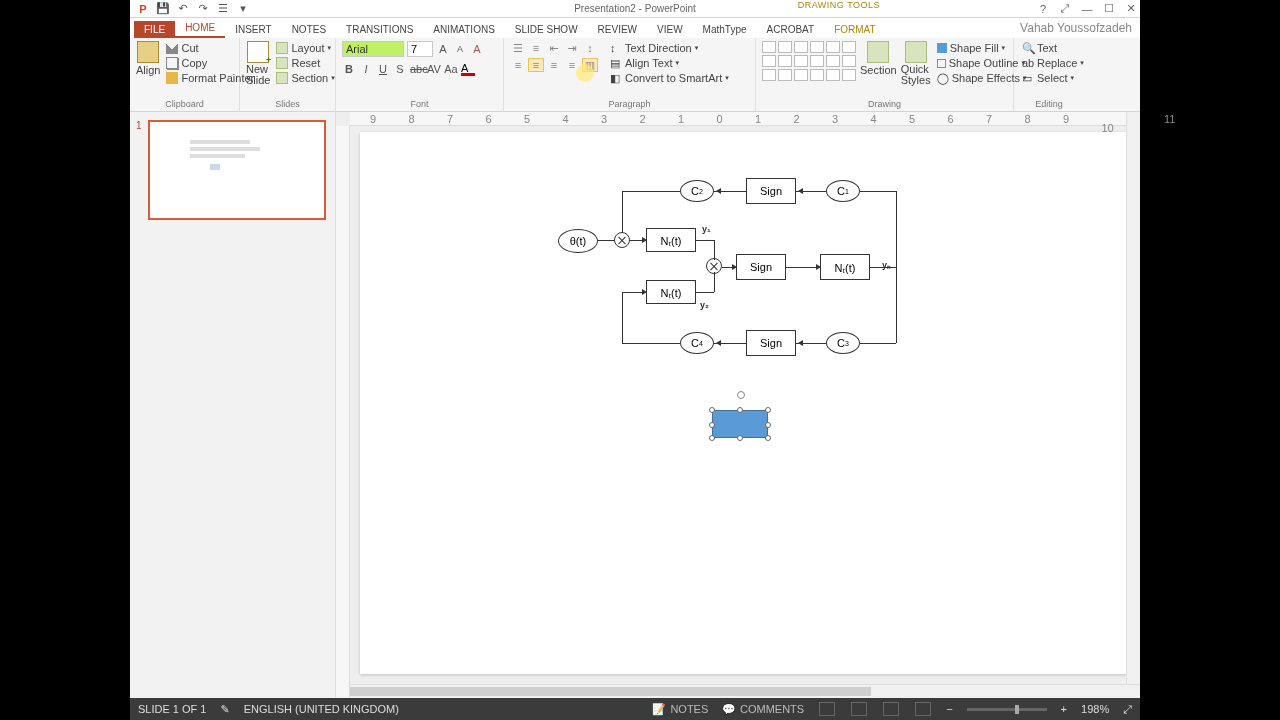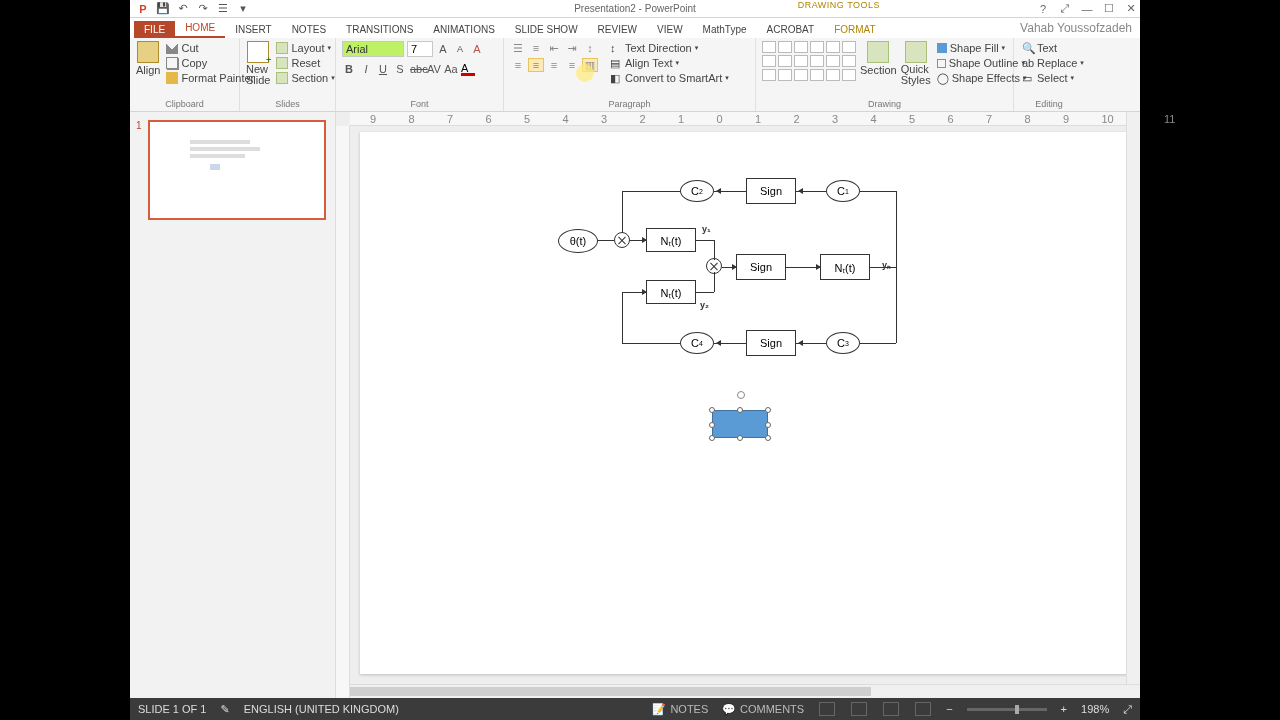--- a/index.html
+++ b/index.html
@@ -372,21 +372,21 @@
           <span class="tick" style="left: 366.5px;">0</span>
           <span class="tick" style="left: 405px;">1</span>
           <span class="tick" style="left: 443.5px;">2</span>
           <span class="tick" style="left: 482px;">3</span>
           <span class="tick" style="left: 520.5px;">4</span>
           <span class="tick" style="left: 559px;">5</span>
           <span class="tick" style="left: 597.5px;">6</span>
           <span class="tick" style="left: 636px;">7</span>
           <span class="tick" style="left: 674.5px;">8</span>
           <span class="tick" style="left: 713px;">9</span>
-          <span class="tick" style="left: 751.5px;">10</span>
+          <span class="tick" style="left: 751.5px; margin-top: 9px;">10</span>
           <span class="tick" style="left: 790px; padding-left: 24px;">11</span>
         </div>
       <div class="ruler-v" style="top:14px"></div>
 
       <div class="slide" style="top:20px">
 
         <div class="ell" style="left:320px;top:48px;width:34px;height:22px">
             <span>C</span>
             <sub>2</sub>
           </div>

